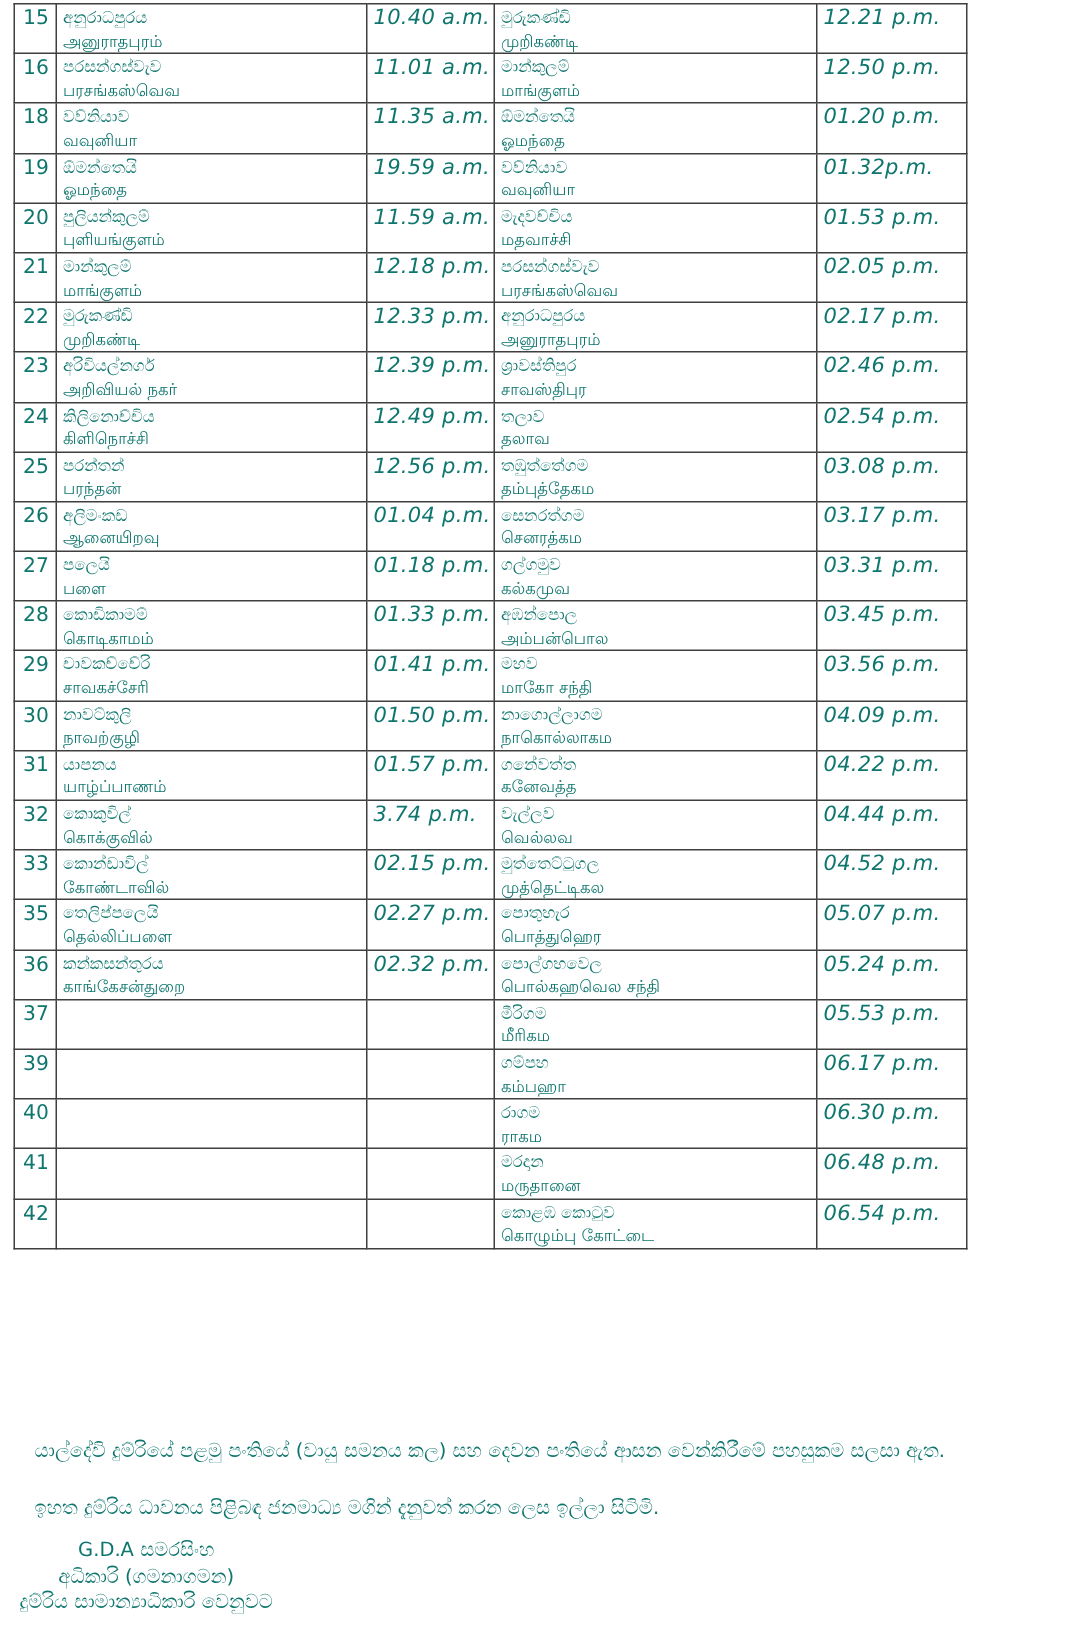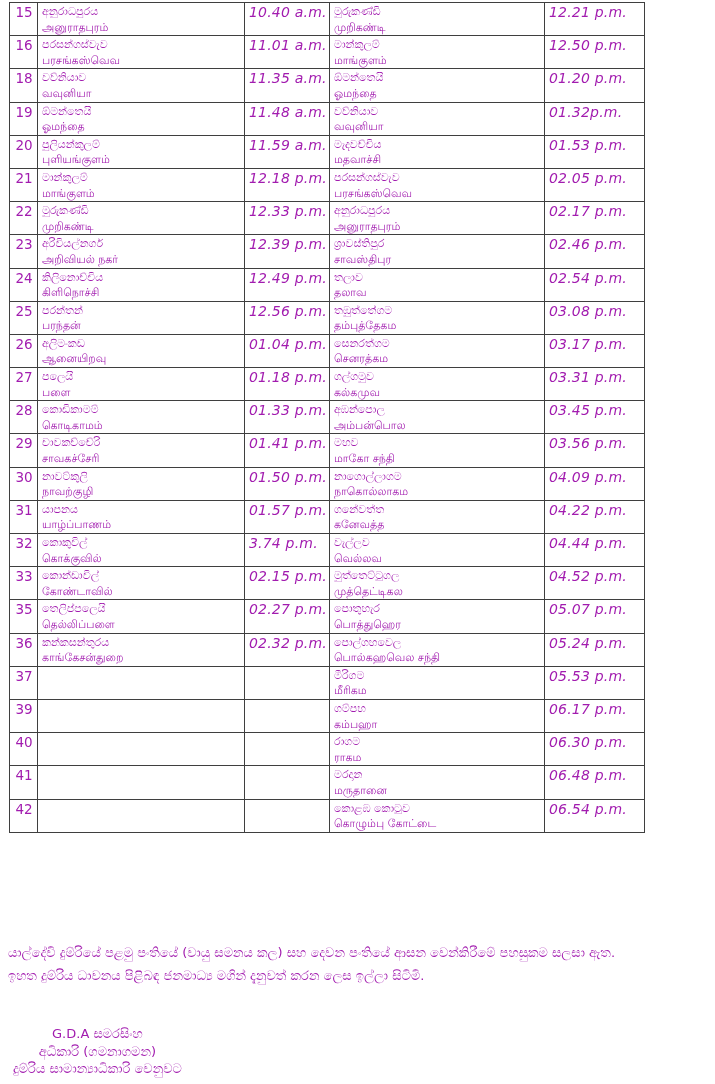--- a/index.html
+++ b/index.html
@@ -1,20 +1,20 @@
 <!DOCTYPE html>
 <html><head>
 <meta charset="utf-8">
 <style>
   html,body { margin:0; padding:0; background:#ffffff; }
   .page {
     position:relative;
     width:715px; height:1084px;
     background:#ffffff;
-    color:#a21caf;
+    color:#0f766e;
     font-family:"DejaVu Sans","Liberation Sans",sans-serif;
     overflow:hidden;
   }
   table.timetable {
     position:absolute; left:9px; top:2px;
     width:635px;
     border-collapse:collapse;
     table-layout:fixed;
   }
   table.timetable td {
@@ -25,21 +25,21 @@
     white-space:nowrap;
   }
   table.timetable tr { height:32.6px; }
   td.c-no  { text-align:center; font-size:13.5px; padding-left:1px; padding-right:1px; }
   td.c-tm  { font-size:14px; padding-left:6px; letter-spacing:0.2px;font-style:italic; }
   .si, .ta { font-size:11px; line-height:15.6px; }
   .notes {
     position:absolute; left:8px; top:941px; width:704px;
     font-size:13px; line-height:23px;
   }
-  .notes p { margin:0; }
+  .notes p { margin:15px; }
   .signature {
     position:absolute; left:13px; top:1025px;
     font-size:13px; line-height:17.5px;
   }
   .signature p { margin:0;text-align:center; }
 </style>
 </head>
 <body>
 
 <div class="page">
@@ -91,21 +91,21 @@
             <div class="ta">ஓமந்தை</div>
           </td>
           <td class="c-tm">01.20 p.m.</td>
         </tr>
         <tr>
           <td class="c-no">19</td>
           <td class="c-st">
             <div class="si">ඕමන්තෙයි</div>
             <div class="ta">ஓமந்தை</div>
           </td>
-          <td class="c-tm">11.48 a.m.</td>
+          <td class="c-tm">19.59 a.m.</td>
           <td class="c-st">
             <div class="si">වව්නියාව</div>
             <div class="ta">வவுனியா</div>
           </td>
           <td class="c-tm">01.32p.m.</td>
         </tr>
         <tr>
           <td class="c-no">20</td>
           <td class="c-st">
             <div class="si">පුලියන්කුලම්</div>

